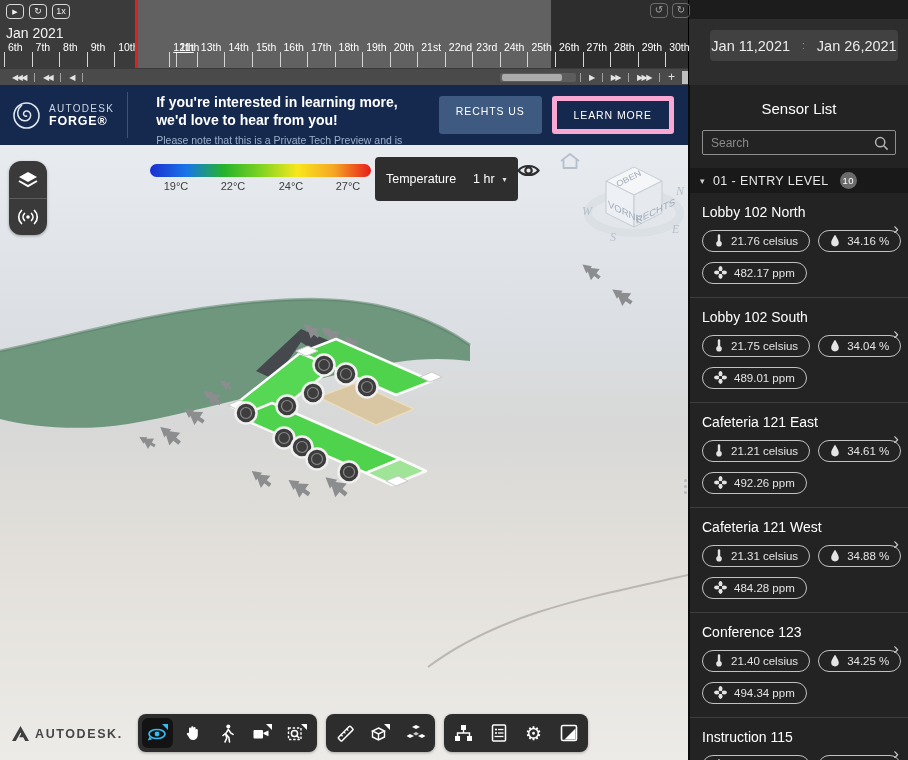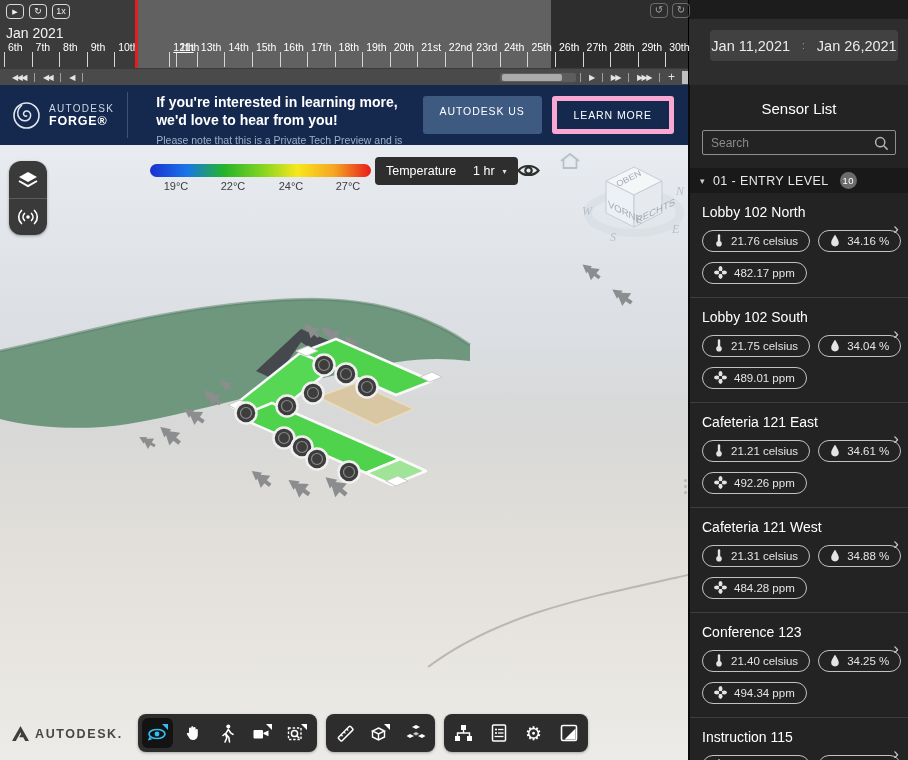--- a/index.html
+++ b/index.html
@@ -59,21 +59,21 @@
   .layer-pill { position:absolute; left:9px; top:16px; width:38px; z-index:3; border-radius:12px; overflow:hidden;
                 box-shadow:0 1px 3px rgba(0,0,0,.35); }
   .layer-btn { width:38px; height:37px; background:#3a3a3a; display:flex; align-items:center; justify-content:center; cursor:pointer; }
   .layer-btn + .layer-btn { border-top:1px solid #5c5c5c; }
 
   .legend { position:absolute; left:150px; top:19px; width:221px; z-index:3; }
   .legend-bar { width:221px; height:13px; border-radius:7px; }
   .legend-labels { position:relative; height:14px; margin-top:3px; font-size:11px; color:#3c3c3c; }
   .legend-labels span { position:absolute; transform:translateX(-50%); }
 
-  .drop-btn { position:absolute; top:12px; height:28px; background:#2e2e2e; border-radius:4px; color:#fff;
+  .drop-btn { position:absolute; top:12px; height:44px; background:#2e2e2e; border-radius:4px; color:#fff;
               font-size:12.5px; display:flex; align-items:center; gap:8px; padding:0 11px; cursor:pointer; z-index:3; }
   .drop-caret { font-size:8px; color:#e0e0e0; }
   #metric-btn { left:375px; }
   #interval-btn { left:462px; }
   .eye-btn { position:absolute; left:516px; top:15px; z-index:3; cursor:pointer; }
   .home-btn { position:absolute; left:559px; top:6px; z-index:3; cursor:pointer; }
   .viewcube { position:absolute; left:580px; top:6px; z-index:3; opacity:.9; cursor:pointer; }
 
   .toolbar { position:absolute; left:138px; top:569px; display:flex; gap:9px; z-index:4; }
   .tb-group { display:flex; gap:4px; background:#2d2d2d; border-radius:8px; padding:4px; box-shadow:0 1px 3px rgba(0,0,0,.3); }
@@ -227,21 +227,21 @@
       <div>
         <div class="brand-l1">AUTODESK</div>
         <div class="brand-l2">FORGE®</div>
       </div>
     </div>
     <div class="banner-copy">
       <div class="headline">If you're interested in learning more, we'd love to hear from you!</div>
       <div class="subtext">Please note that this is a Private Tech Preview and is subject to additional terms.</div>
     </div>
     <div class="banner-actions">
-      <span class="btn-contact">AUTODESK US</span>
+      <span class="btn-contact">RECHTS US</span>
       <span class="btn-learn">LEARN MORE</span>
     </div>
   </div>
 
   <div id="viewport">
 
     <svg id="scene" width="688" height="615" viewBox="0 0 688 615">
       <defs>
         <g id="tree">
           <path d="M0,-10 L3.8,-3 L1.9,-3 L6,3.5 L1.5,3.5 L1.5,8 L-1.5,8 L-1.5,3.5 L-6,3.5 L-1.9,-3 L-3.8,-3 Z" fill="#8b8d8e"></path>

